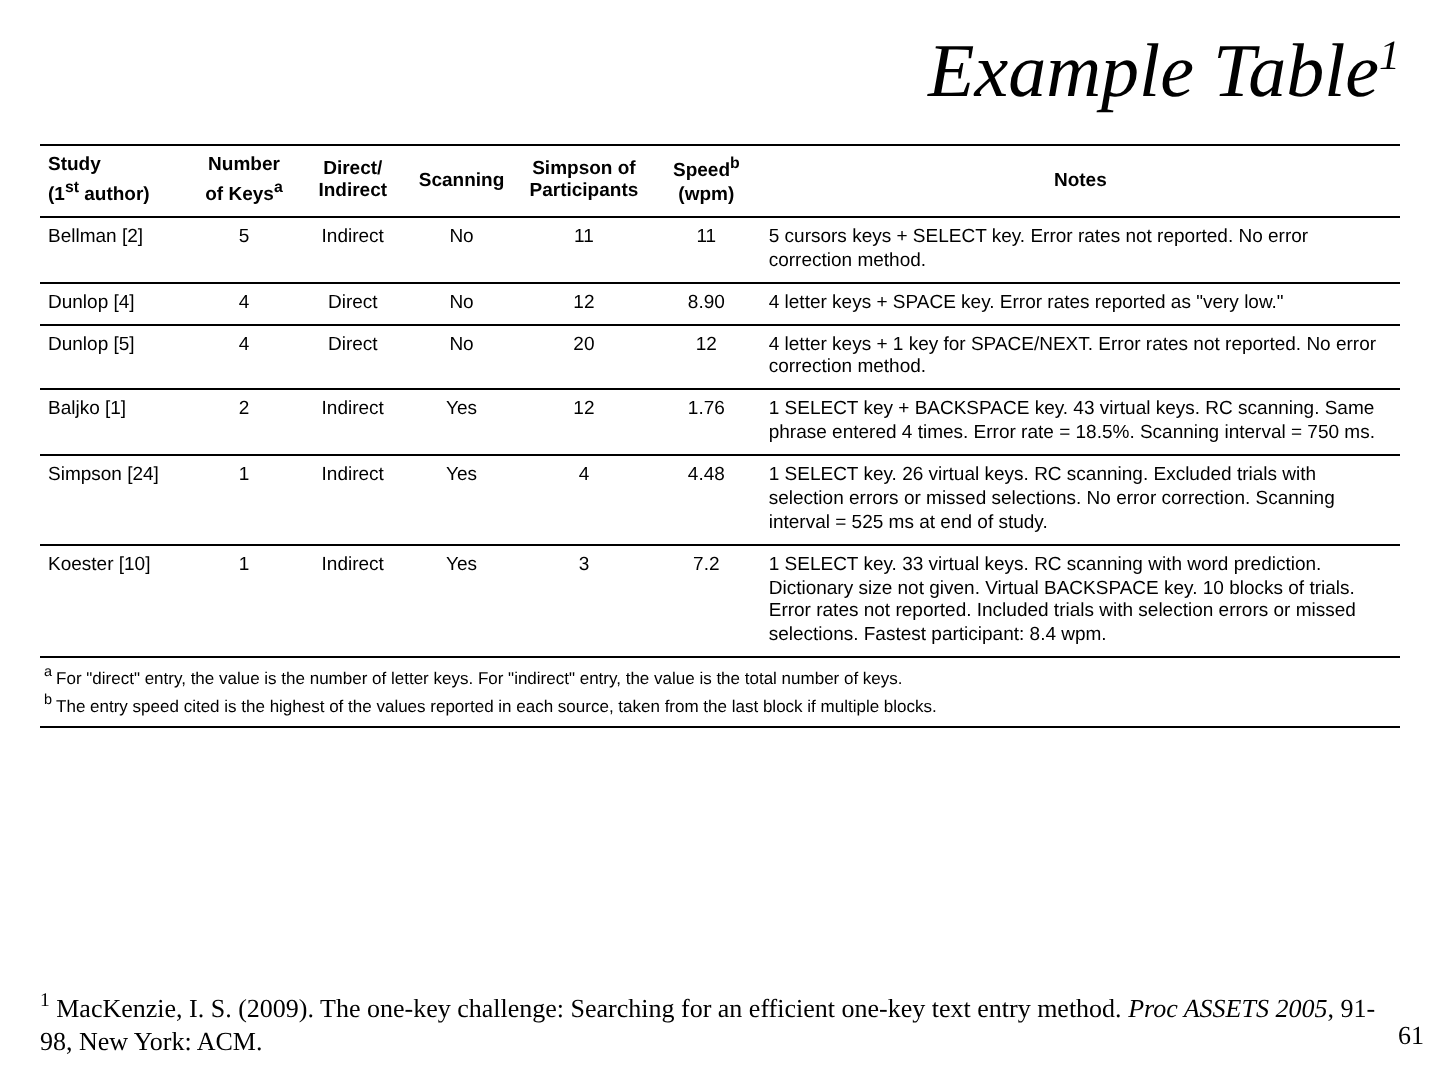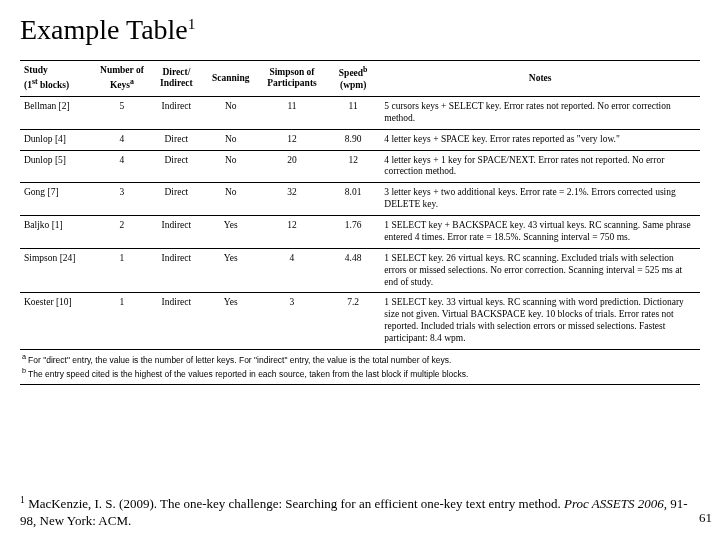--- a/index.html
+++ b/index.html
@@ -10,29 +10,30 @@
     font-family: "Times New Roman", Times, serif;
     background: #fff;
     color: #000;
     position: relative;
   }
   .slide {
     padding: 10px 20px 8px 20px;
   }
   h1 {
     font-weight: normal;
-    font-size: 28px;
-    text-align: left;
+    font-size: 38px;
+    text-align: right;
     margin: 4px 0 14px 0;
+    font-style: italic;
   }
   h1 sup { font-size: 0.55em; vertical-align: super; }
   table {
     border-collapse: collapse;
     width: 100%;
-    font-family: Liberation Serif, serif;
+    font-family: Liberation Sans, sans-serif;
     font-size: 9.5px;
     line-height: 1.25;
   }
   thead th {
     border-top: 1.5px solid #000;
     border-bottom: 1.5px solid #000;
     padding: 4px 4px;
     font-weight: bold;
     text-align: center;
     vertical-align: middle;
@@ -91,21 +92,21 @@
         <col class="col-di">
       <col class="col-scan">
         <col class="col-part">
         <col class="col-speed">
         <col class="col-notes">
     </colgroup>
     <thead>
       <tr>
         <th class="left">
           <span>Study</span><br>
-          <span>(1</span><sup>st</sup><span> blocks)</span>
+          <span>(1</span><sup>st</sup><span> author)</span>
         </th>
         <th><span>Number of Keys</span><sup>a</sup></th>
         <th>Direct/ Indirect</th>
         <th>Scanning</th>
         <th>Simpson of Participants</th>
         <th><span>Speed</span><sup>b</sup><br><span>(wpm)</span></th>
         <th>Notes</th>
       </tr>
     </thead>
     <tbody id="tbody">
@@ -130,29 +131,20 @@
         <tr>
           <td class="left">Dunlop [5]</td>
           <td>4</td>
           <td>Direct</td>
           <td>No</td>
           <td>20</td>
           <td>12</td>
           <td class="left">4 letter keys + 1 key for SPACE/NEXT.  Error rates not reported.  No error correction method.</td>
         </tr>
         <tr>
-          <td class="left">Gong [7]</td>
-          <td>3</td>
-          <td>Direct</td>
-          <td>No</td>
-          <td>32</td>
-          <td>8.01</td>
-          <td class="left">3 letter keys + two additional keys.  Error rate = 2.1%.  Errors corrected using DELETE key.</td>
-        </tr>
-        <tr>
           <td class="left">Baljko [1]</td>
           <td>2</td>
           <td>Indirect</td>
           <td>Yes</td>
           <td>12</td>
           <td>1.76</td>
           <td class="left">1 SELECT key + BACKSPACE key. 43 virtual keys.  RC scanning.  Same phrase entered 4 times.  Error rate = 18.5%.  Scanning interval = 750 ms.</td>
         </tr>
         <tr>
           <td class="left">Simpson [24]</td>
@@ -175,15 +167,15 @@
       </tbody>
   </table>
 
   <div class="footnotes">
     <div><sup>a </sup><span>For "direct" entry, the value is the number of letter keys.  For "indirect" entry, the value is the total number of keys.</span></div>
     <div><sup>b </sup><span>The entry speed cited is the highest of the values reported in each source, taken from the last block if multiple blocks.</span></div>
   </div>
 </div>
 
 <div class="citation">
-  <sup>1</sup><span> MacKenzie, I. S. (2009). The one-key challenge: Searching for an efficient one-key text entry method. </span><em class="i">Proc ASSETS 2006</em><span>, 91-98, New York: ACM.</span>
+  <sup>1</sup><span> MacKenzie, I. S. (2009). The one-key challenge: Searching for an efficient one-key text entry method. </span><em class="i">Proc ASSETS 2005</em><span>, 91-98, New York: ACM.</span>
 </div>
 <div class="pagenum">61</div>
 
 </body></html>

